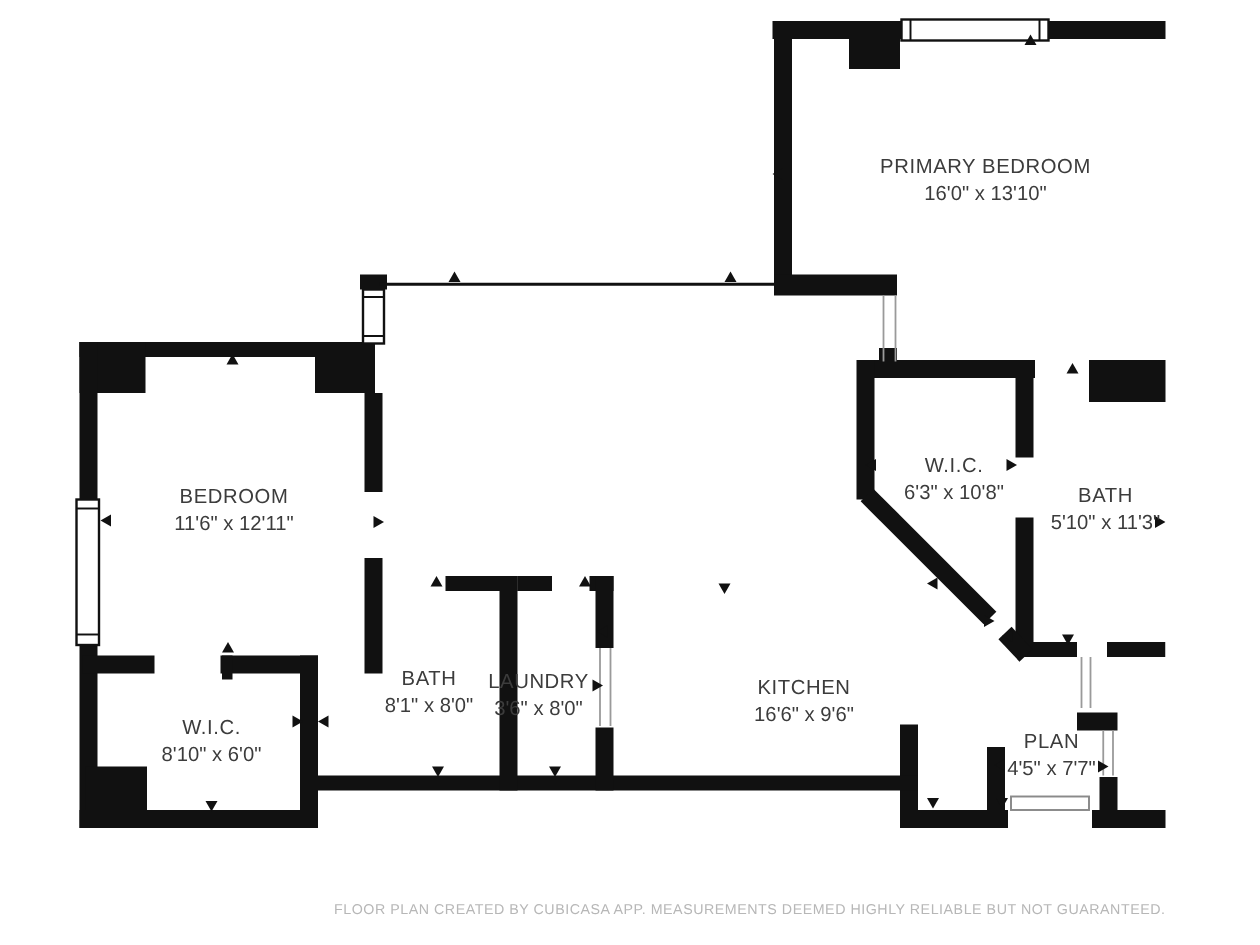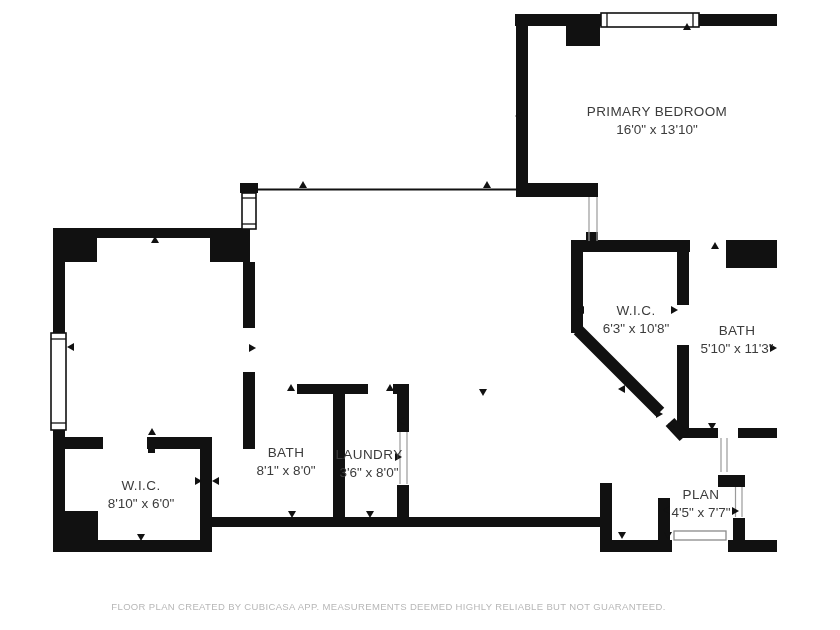--- a/index.html
+++ b/index.html
@@ -10,21 +10,21 @@
   .win{fill:#ffffff;stroke:var(--wall,#111);stroke-width:1.6;}
   .winline{stroke:var(--wall,#111);stroke-width:1.3;}
   .jamb{stroke:#9a9a9a;stroke-width:1.2;fill:none;}
   .slab{fill:#ffffff;stroke:#8a8a8a;stroke-width:1.3;}
   .thin{stroke:var(--wall,#111);stroke-width:2;}
   .diag{stroke:var(--wall,#111);stroke-width:12;fill:none;}
   .room-label{position:absolute;transform:translate(-50%,-50%);text-align:center;
               color:var(--text,#3c3c3c);white-space:nowrap;line-height:1.25;}
   .room-name{font-size:13.5px;letter-spacing:.4px;}
   .room-dims{font-size:13.5px;margin-top:1px;}
-  .footer{position:absolute;left:0;top:601px;width:100%;text-align:center;
+  .footer{position:absolute;left:0;top:601px;width:100%;text-align:right;
           font-size:9.5px;letter-spacing:.35px;color:var(--footer_text,#b7b7b7);}
 </style>
 </head>
 <body>
 
 <div class="page">
 
   <svg class="plan-svg" width="840" height="630" viewBox="0 0 840 630">
 
     <g>
@@ -145,35 +145,43 @@
       <polygon class="wall" points="739,511 732,507 732,515"></polygon>
       <polygon class="wall" points="622,539 618,532 626,532"></polygon>
       <polygon class="wall" points="668,539 664,532 672,532"></polygon>
     </g>
   </svg>
 
   <div class="room-label" style="left:657px;top:121px">
     <div class="room-name">PRIMARY BEDROOM</div>
     <div class="room-dims">16'0" x 13'10"</div>
   </div>
+  <div class="room-label" style="left:156px;top:341px">
+    <div class="room-name">BEDROOM</div>
+    <div class="room-dims">11'6" x 12'11"</div>
+  </div>
   <div class="room-label" style="left:636px;top:320px">
     <div class="room-name">W.I.C.</div>
     <div class="room-dims">6'3" x 10'8"</div>
   </div>
   <div class="room-label" style="left:737px;top:340px">
     <div class="room-name">BATH</div>
     <div class="room-dims">5'10" x 11'3"</div>
   </div>
   <div class="room-label" style="left:286px;top:462px">
     <div class="room-name">BATH</div>
     <div class="room-dims">8'1" x 8'0"</div>
   </div>
-  <div class="room-label" style="left:369px;top:464px">
+  <div class="room-label" style="left:359px;top:464px">
     <div class="room-name">LAUNDRY</div>
     <div class="room-dims">3'6" x 8'0"</div>
+  </div>
+  <div class="room-label" style="left:536px;top:468px">
+    <div class="room-name">KITCHEN</div>
+    <div class="room-dims">16'6" x 9'6"</div>
   </div>
   <div class="room-label" style="left:141px;top:495px">
     <div class="room-name">W.I.C.</div>
     <div class="room-dims">8'10" x 6'0"</div>
   </div>
   <div class="room-label" style="left:701px;top:504px">
     <div class="room-name">PLAN</div>
     <div class="room-dims">4'5" x 7'7"</div>
   </div>
 

